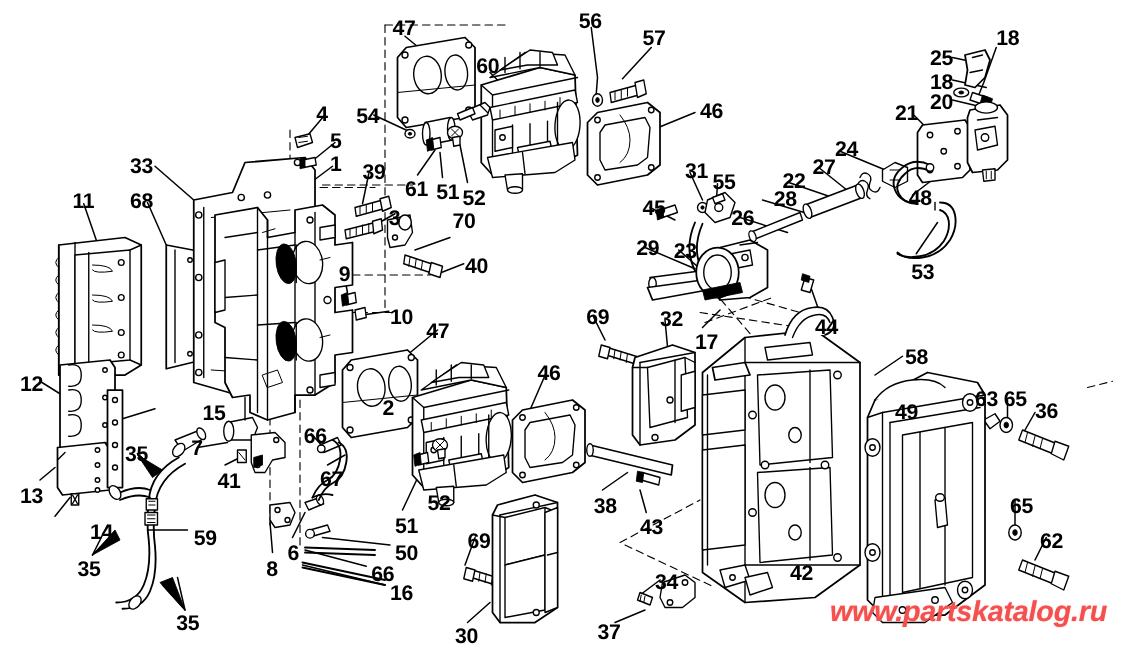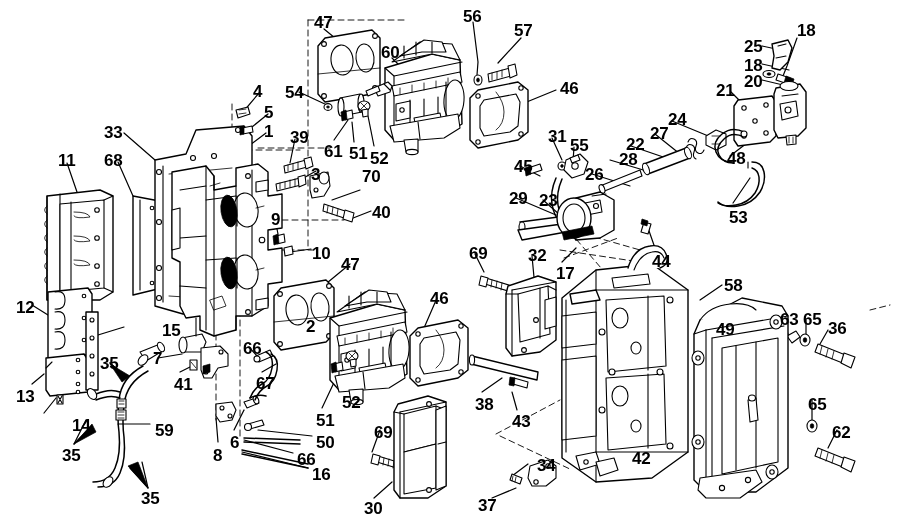--- a/index.html
+++ b/index.html
@@ -812,20 +812,21 @@
       <div class="callout" style="left: 808px; top: 396px;">65</div>
       <div class="callout" style="left: 155px; top: 422px;">59</div>
       <div class="callout" style="left: 230px; top: 434px;">6</div>
       <div class="callout" style="left: 213px; top: 447px;">8</div>
       <div class="callout" style="left: 316px; top: 434px;">50</div>
       <div class="callout" style="left: 297px; top: 451px;">66</div>
       <div class="callout" style="left: 312px; top: 466px;">16</div>
       <div class="callout" style="left: 62px; top: 447px;">35</div>
       <div class="callout" style="left: 832px; top: 424px;">62</div>
       <div class="callout" style="left: 632px; top: 450px;">42</div>
-      <div class="callout" style="left: 524px; top: 457px; margin-left: 13px;">34</div>
+      <div class="callout" style="left: 524px; top: 457px;">34</div>
       <div class="callout" style="left: 141px; top: 490px;">35</div>
       <div class="callout" style="left: 364px; top: 500px;">30</div>
       <div class="callout" style="left: 478px; top: 497px; text-align: center;">37</div>
     </div>
 
+  <div id="watermark">www.partskatalog.ru</div>
 
 </div>
 
 </body></html>

